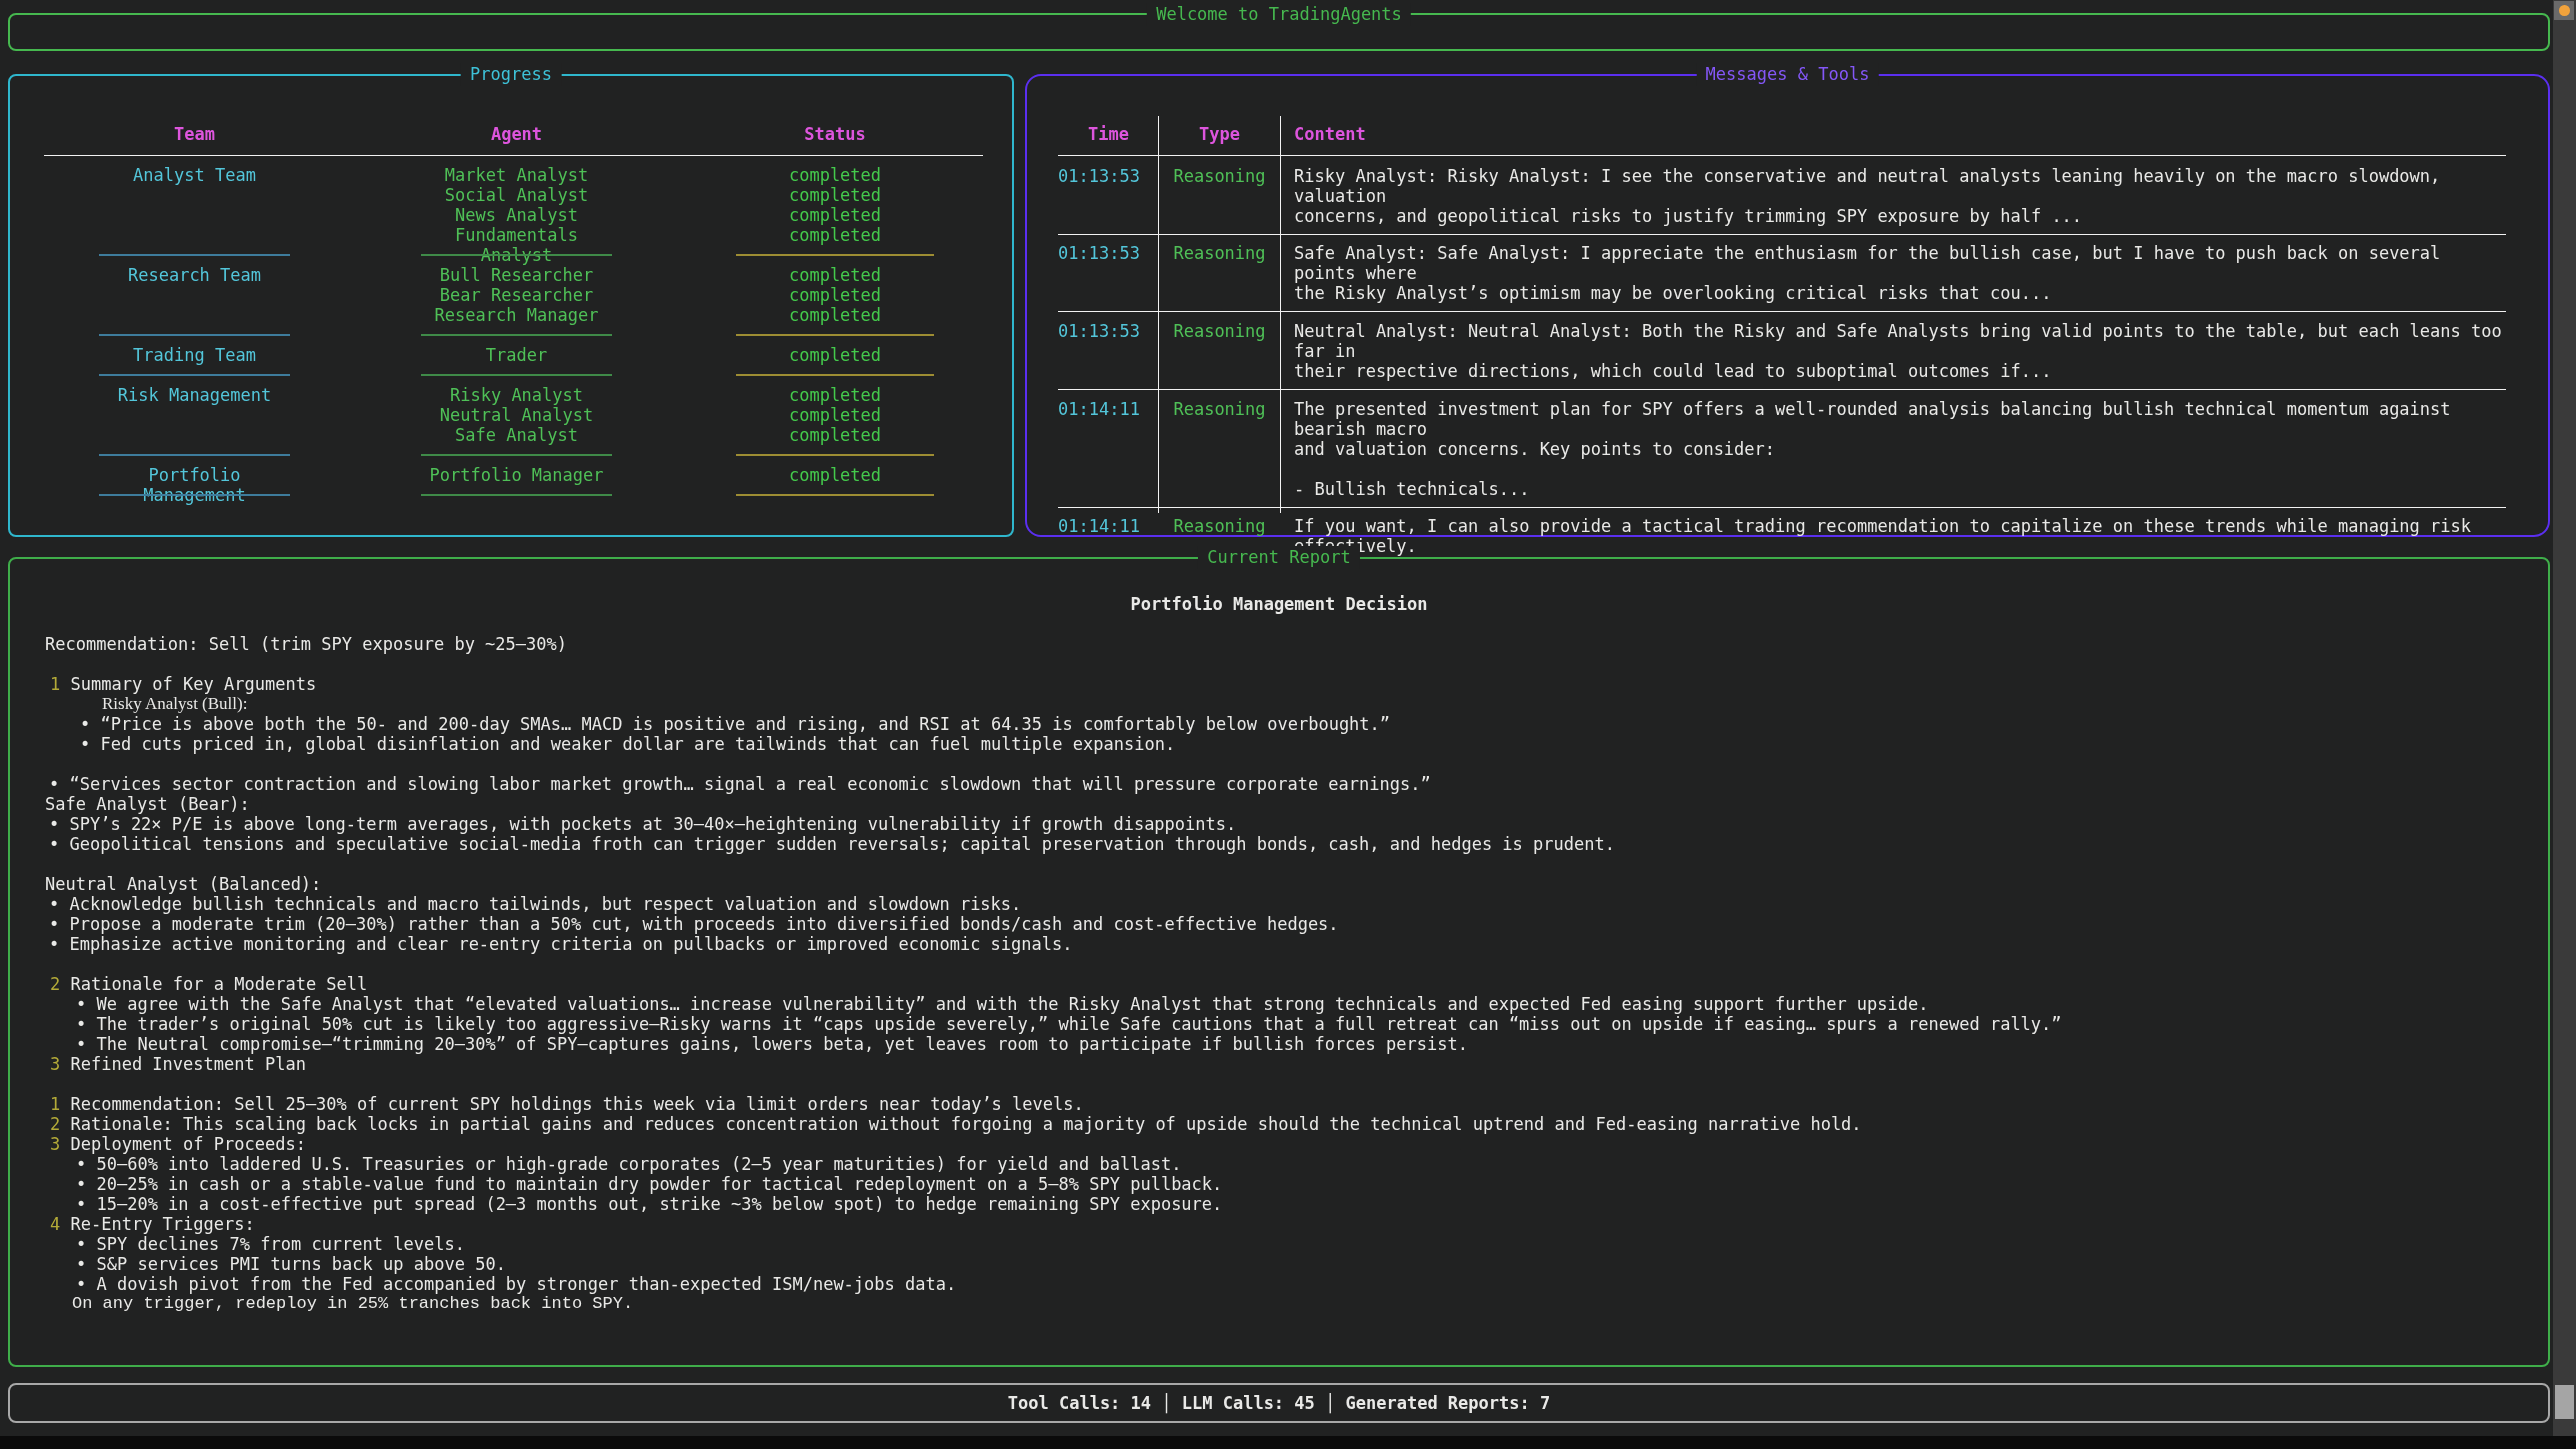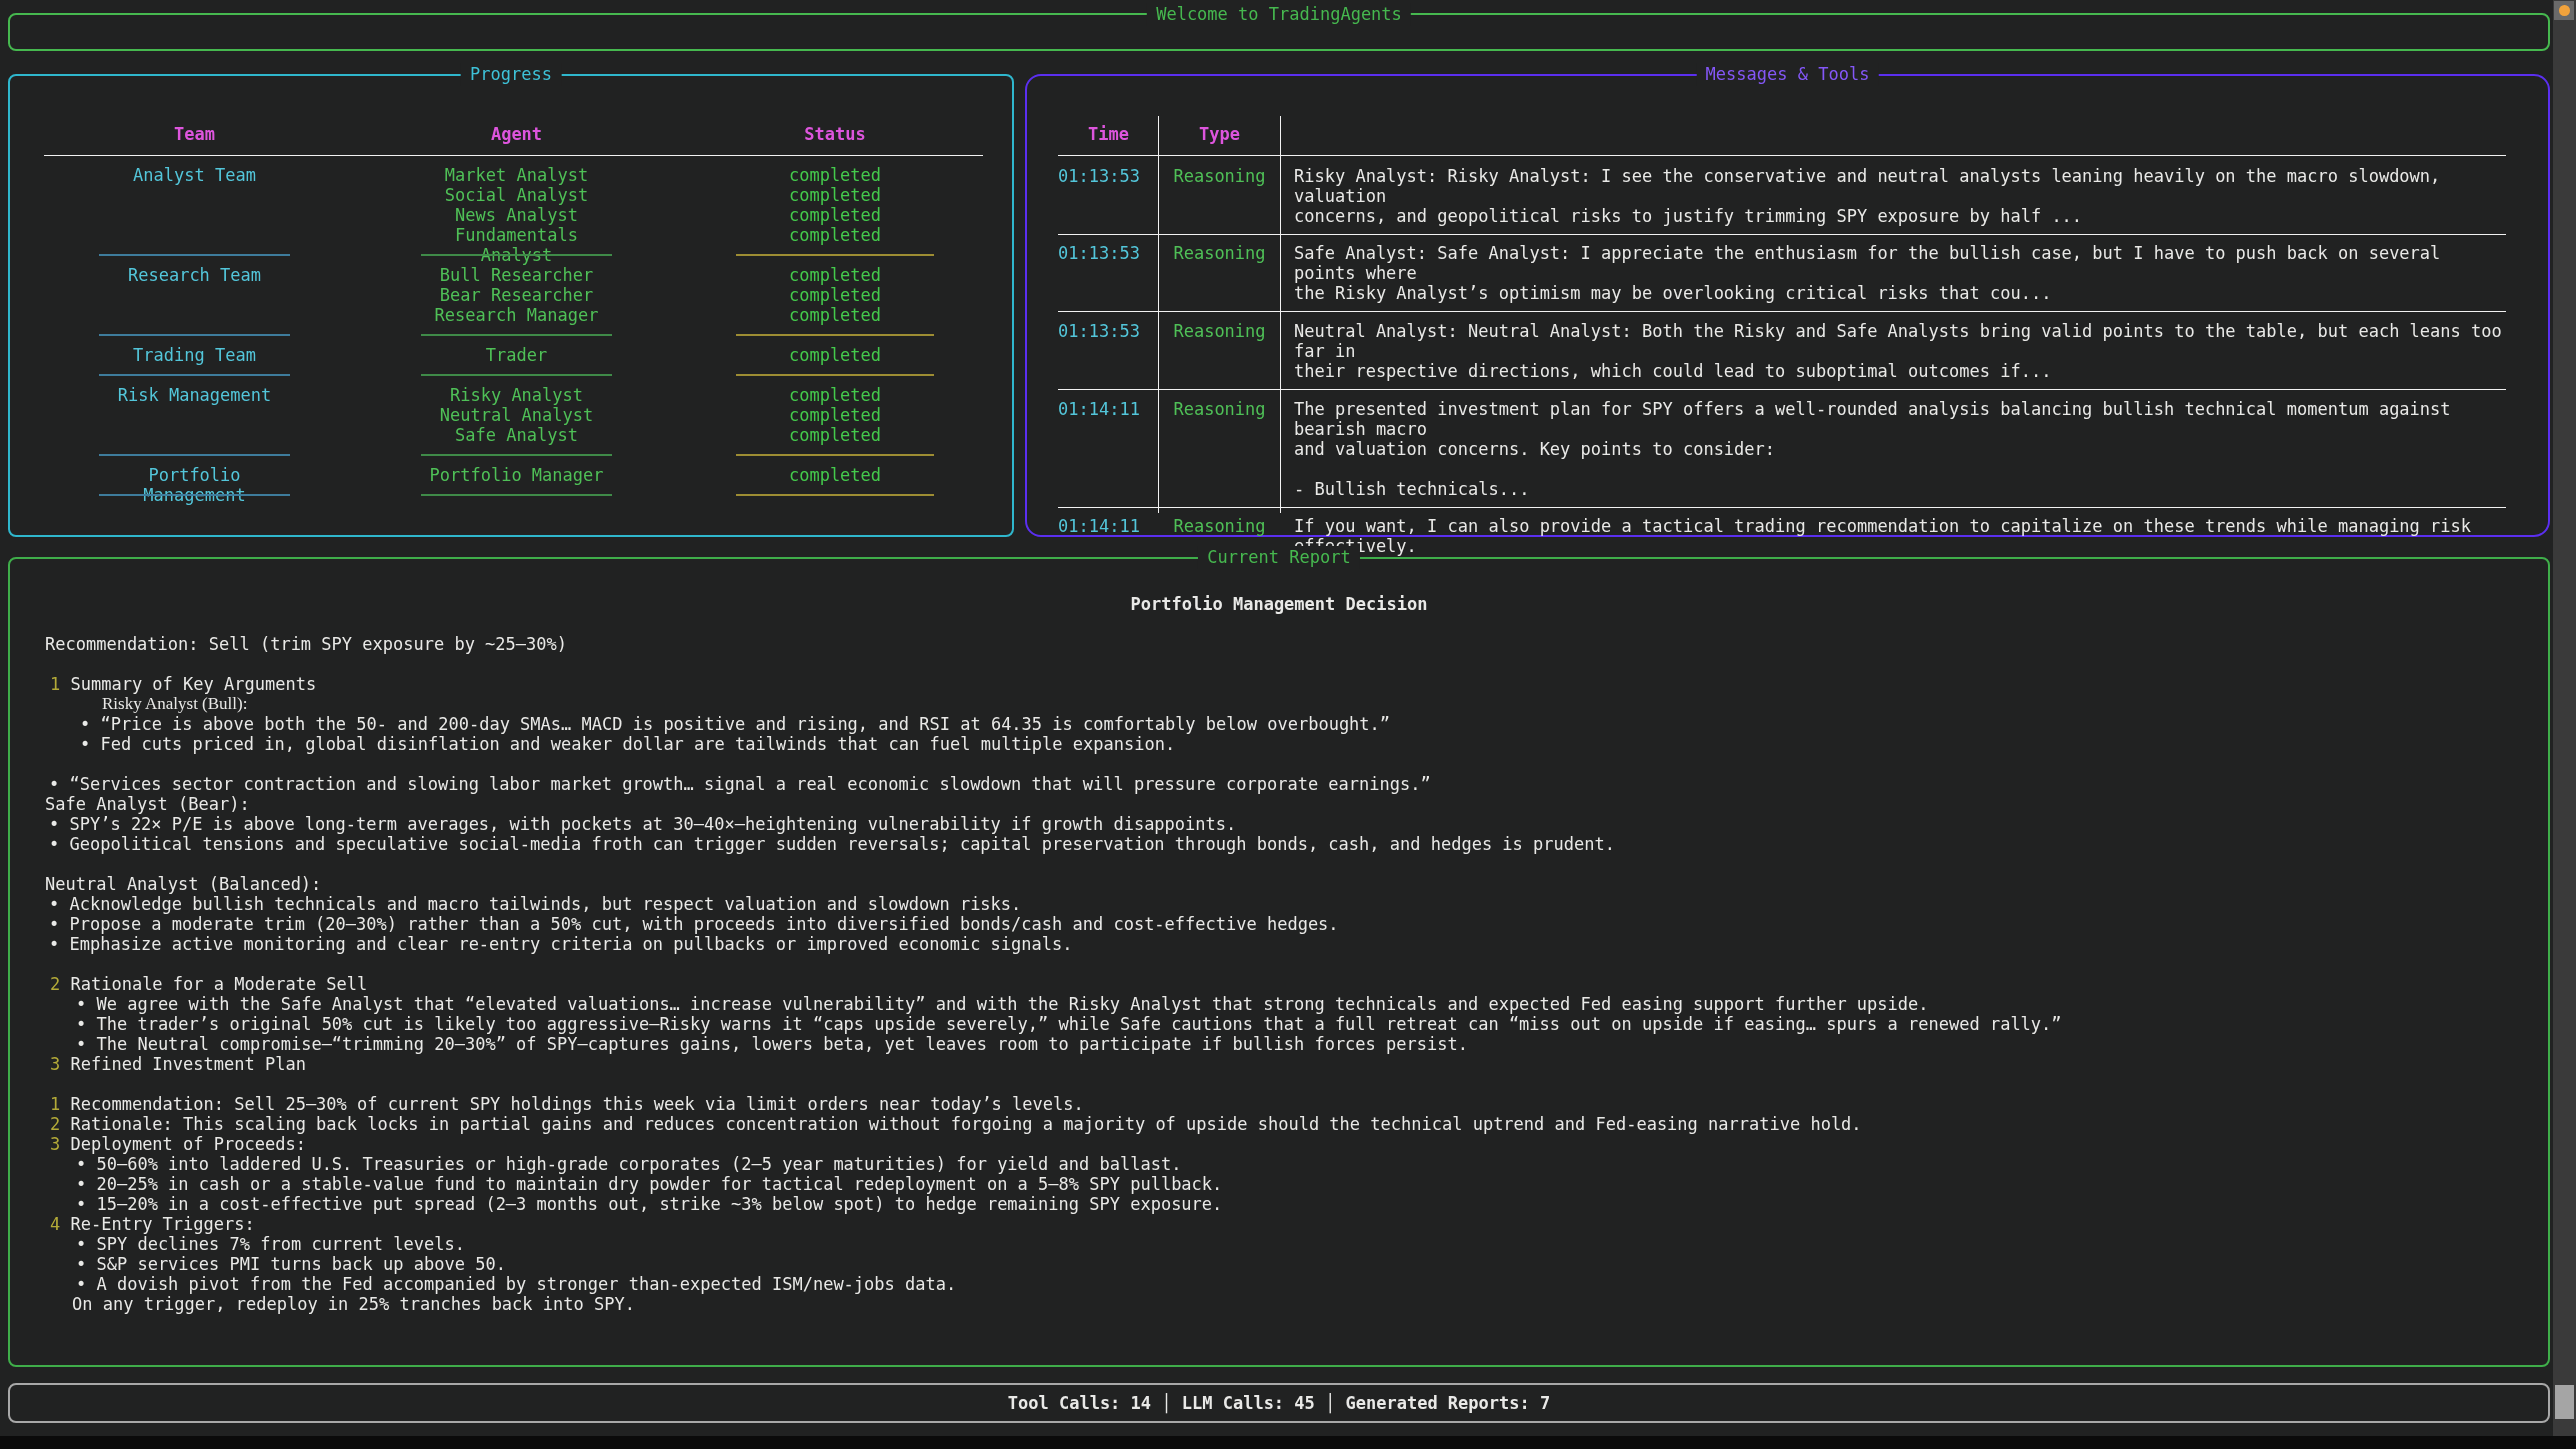--- a/index.html
+++ b/index.html
@@ -65,21 +65,21 @@
   #report-heading{margin-top:35px;height:20px;line-height:20px;text-align:center;font-weight:bold;}
   #report-body{margin-top:20px;}
   .r-line{height:20px;line-height:20px;white-space:pre;}
   .r-line .num{color:#b3aa38;}
   .r-p0{padding-left:35px;}
   .r-n{padding-left:40px;}
   .r-p3{padding-left:92px;font-family:Liberation Serif, serif;}
   .r-b3{padding-left:70px;}
   .r-b0{padding-left:39px;}
   .r-b2{padding-left:66px;}
-  .r-p2{padding-left:62px;}
+  .r-p2{padding-left:62px;font-family:Liberation Mono, monospace;}
   .r-blank{height:20px;}
 
   
   #footer{left:8px;top:1383px;width:2538px;height:36px;border-color:#a8a8a8;
     display:flex;align-items:center;justify-content:center;font-weight:bold;}
 
   
   #scrollbar{position:absolute;right:0;top:0;width:23px;height:1449px;background:#3a3a3a;}
   #scroll-marker-box{position:absolute;top:1.3px;left:1.3px;width:20px;height:19px;background:#6a6a6a;
     display:flex;align-items:center;justify-content:center;}
@@ -189,20 +189,21 @@
         <div class="seg seg-status"></div>
       </div>
     </div>
 </div>
 
 <div id="messages" class="panel">
   <span class="panel-title">Messages &amp; Tools</span>
   <div class="thead m-grid">
     <span class="th-time">Time</span>
     <span class="th-type">Type</span>
+    <span class="th-content">Content</span>
   </div>
   <div class="head-sep"></div>
   <div class="vline vline1"></div>
   <div class="vline vline2"></div>
   <div id="messages-body">
       <div class="m-row m-grid">
         <div class="m-time">01:13:53</div>
         <div class="m-type">Reasoning</div>
         <div class="m-content">Risky Analyst: Risky Analyst: I see the conservative and neutral analysts leaning heavily on the macro slowdown, valuation
 concerns, and geopolitical risks to justify trimming SPY exposure by half ...</div>

